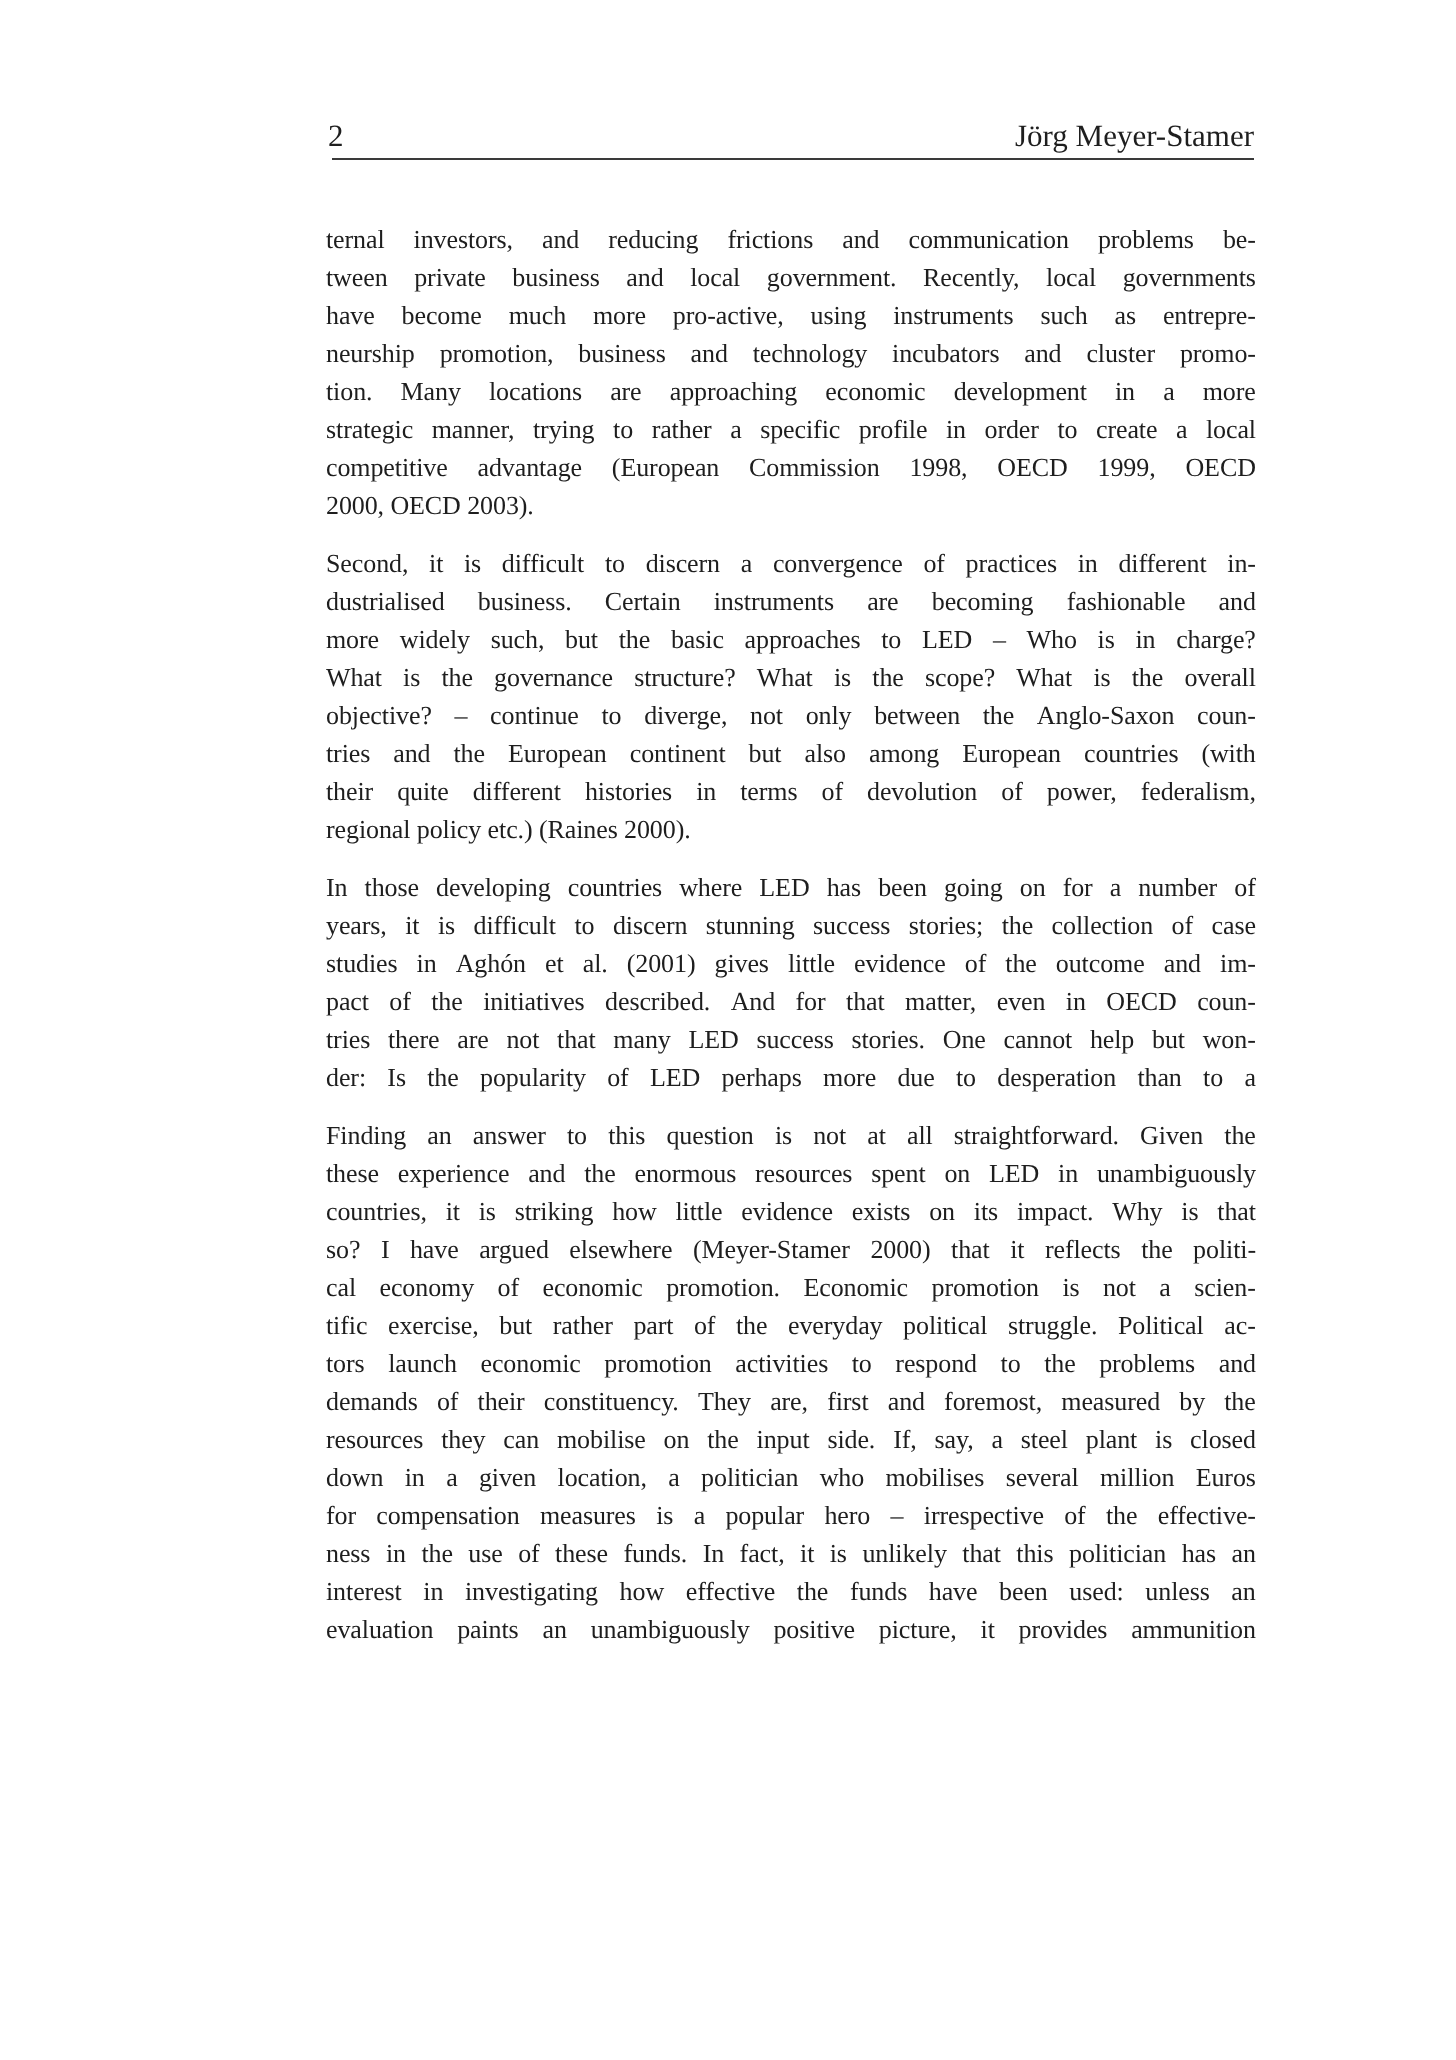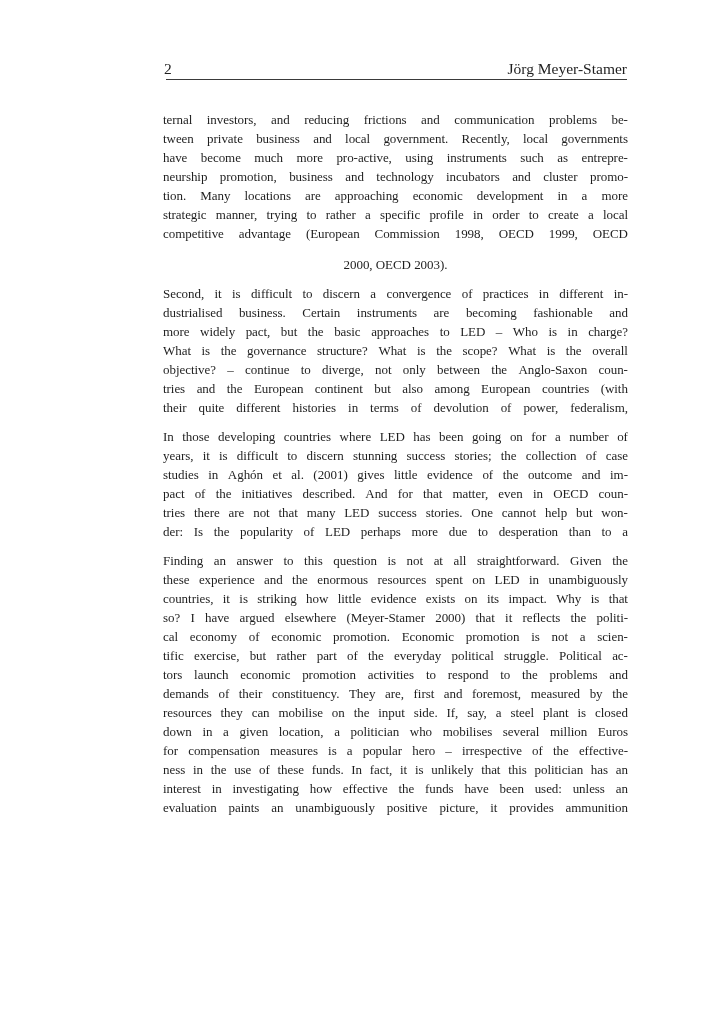--- a/index.html
+++ b/index.html
@@ -30,21 +30,21 @@
   }
   .para { margin: 0 0 10px 0; }
   .para:last-child { margin-bottom: 0; }
   .line {
     height: 19px; line-height: 19px;
     overflow: hidden;
     letter-spacing: -0.05px;
   }
   .line.just { display: flex; justify-content: space-between; }
   .line.just span { flex: 0 0 auto; white-space: pre; }
-  .line.last { text-align: center; white-space: nowrap; margin-top: 12px; }
+  .line.last { text-align: left; white-space: nowrap; }
 </style>
 </head>
 <body>
 
 <div class="sheet">
   <div class="header-row">
     <span>2</span>
     <span>Jörg Meyer-Stamer</span>
   </div>
   <div class="header-rule"></div>
@@ -157,21 +157,21 @@
           <span>Certain</span>
           <span>instruments</span>
           <span>are</span>
           <span>becoming</span>
           <span>fashionable</span>
           <span>and</span>
         </div>
         <div class="line just">
           <span>more</span>
           <span>widely</span>
-          <span>pact,</span>
+          <span>such,</span>
           <span>but</span>
           <span>the</span>
           <span>basic</span>
           <span>approaches</span>
           <span>to</span>
           <span>LED</span>
           <span>–</span>
           <span>Who</span>
           <span>is</span>
           <span>in</span>
@@ -224,20 +224,21 @@
           <span>different</span>
           <span>histories</span>
           <span>in</span>
           <span>terms</span>
           <span>of</span>
           <span>devolution</span>
           <span>of</span>
           <span>power,</span>
           <span>federalism,</span>
         </div>
+        <div class="line last">regional policy etc.) (Raines 2000).</div>
       </div>
       <div class="para">
         <div class="line just">
           <span>In</span>
           <span>those</span>
           <span>developing</span>
           <span>countries</span>
           <span>where</span>
           <span>LED</span>
           <span>has</span>

